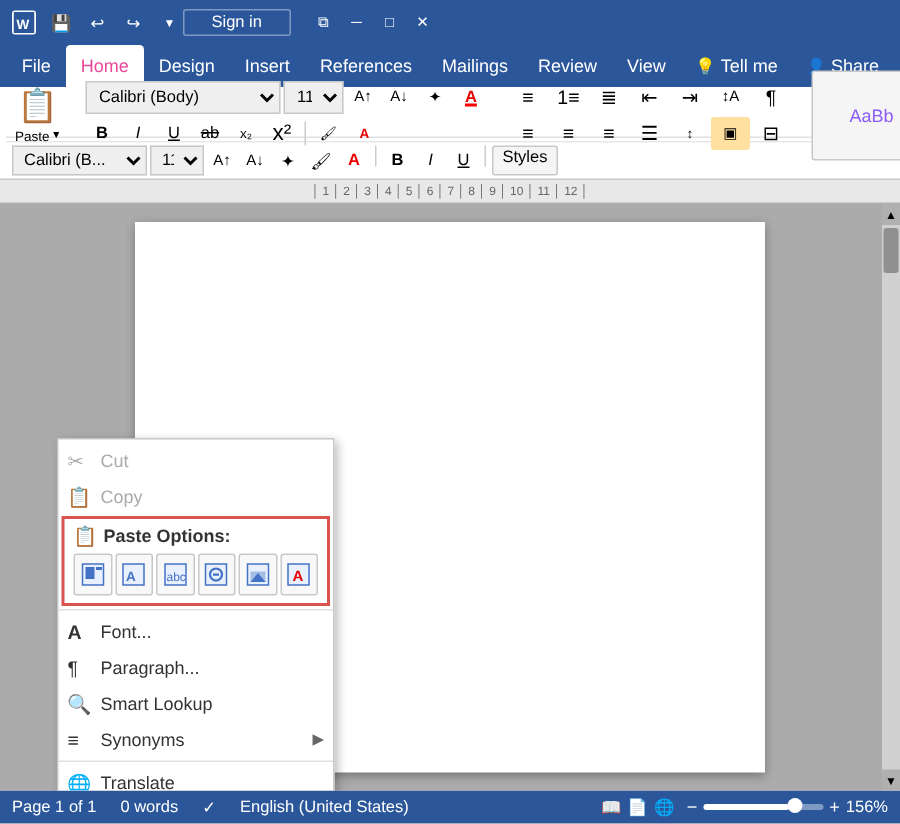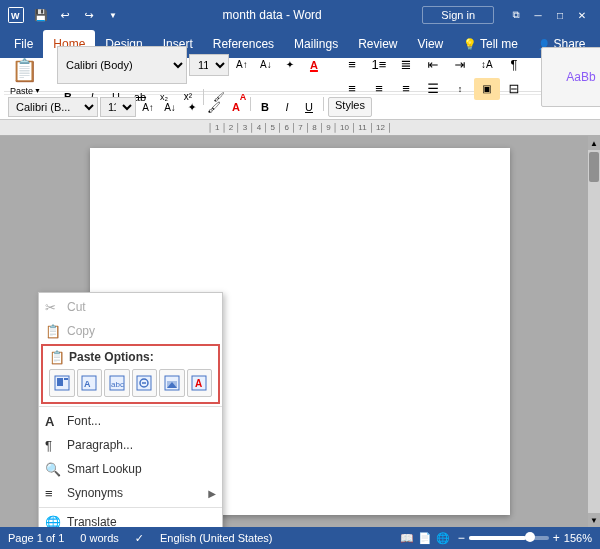--- a/index.html
+++ b/index.html
@@ -26,31 +26,32 @@
     .window-controls { display: flex; gap: 2px; margin-left: 8px; }
     .wc-btn { width: 20px; height: 20px; display: flex; align-items: center; justify-content: center; font-size: 10px; color: white; cursor: pointer; border-radius: 2px; }
 
     
     .menu-bar {
       background: #2b579a;
       height: 28px;
       display: flex;
       align-items: stretch;
       padding: 0 4px;
+      justify-content: flex-end;
     }
     .menu-item {
       color: white;
       padding: 0 10px;
       display: flex;
       align-items: center;
       font-size: 12px;
       cursor: pointer;
       border-radius: 3px 3px 0 0;
     }
-    .menu-item.active { background: white; color: #c2410c; }
+    .menu-item.active { background: white; color: #ec4899; }
 
     
     .ribbon {
       background: white;
       border-bottom: 1px solid #c8c8c8;
       padding: 4px 4px 0 4px;
     }
 
     
     .format-bar {
@@ -244,21 +245,20 @@
           <text x="2" y="11" fill="white" font-size="9" font-weight="bold">W</text>
         </svg>
       </div>
       <div class="title-bar-actions">
         <div class="tb-btn">💾</div>
         <div class="tb-btn">↩</div>
         <div class="tb-btn">↪</div>
         <div class="tb-btn" style="font-size:8px;">▼</div>
       </div>
     </div>
-    <div class="title-bar-title">month data - Word</div>
     <div class="title-bar-right">
       <div class="signin-btn">Sign in</div>
       <div class="window-controls">
         <div class="wc-btn">⧉</div>
         <div class="wc-btn">─</div>
         <div class="wc-btn">□</div>
         <div class="wc-btn wc-close">✕</div>
       </div>
     </div>
   </div>
@@ -281,36 +281,36 @@
     <div class="format-bar" style="border:none; border-bottom:1px solid #e0e0e0; padding:2px 4px; gap:3px;">
 
       <div class="ribbon-big-btn" style="height:52px; margin-right:4px;">
         <div style="font-size:22px;">📋</div>
         <div style="font-size:9px; display:flex; align-items:center; gap:1px;">Paste <span style="font-size:7px;">▼</span></div>
       </div>
       <div style="width:1px; height:48px; background:#e0e0e0; margin-right:4px;"></div>
 
       <div style="display:flex; flex-direction:column; gap:2px;">
         <div style="display:flex; align-items:center; gap:2px;">
-          <select class="font-select" style="width:130px; height:38px; font-size:11px;"><option>Calibri (Body)</option></select>
+          <select class="font-select" style="width:130px; height:22px; font-size:11px;"><option>Calibri (Body)</option></select>
           <select class="size-select" style="width:40px;"><option>11</option></select>
           <div class="format-btn" style="font-size:10px;">A↑</div>
           <div class="format-btn" style="font-size:10px;">A↓</div>
           <div class="format-btn" style="font-size:10px;">✦</div>
           <div class="format-btn" style="font-size:11px; color:#e60000;">
               <span style="font-weight:bold; text-decoration: underline 2px red;">A</span>
             </div>
         </div>
         <div style="display:flex; align-items:center; gap:2px;">
           <div class="format-btn bold">B</div>
           <div class="format-btn italic">I</div>
           <div class="format-btn underline">U</div>
           <div class="format-btn" style="text-decoration:line-through;">ab</div>
           <div class="format-btn" style="font-size:9px;">x₂</div>
-          <div class="format-btn" style="font-size:10px;">x²</div>
+          <div class="format-btn" style="font-size:15px;">x²</div>
           <div style="width:1px; height:16px; background:#ccc; margin:0 2px;"></div>
           <div class="format-btn" style="font-size:9px;">🖌</div>
           <div class="format-btn" style="font-size:9px; color:#e60000; font-weight:bold;">A</div>
         </div>
       </div>
       <div style="width:1px; height:48px; background:#e0e0e0; margin:0 4px;"></div>
 
       <div style="display:flex; flex-direction:column; gap:2px;">
         <div style="display:flex; gap:1px;">
           <div class="ribbon-small-btn">≡</div>

